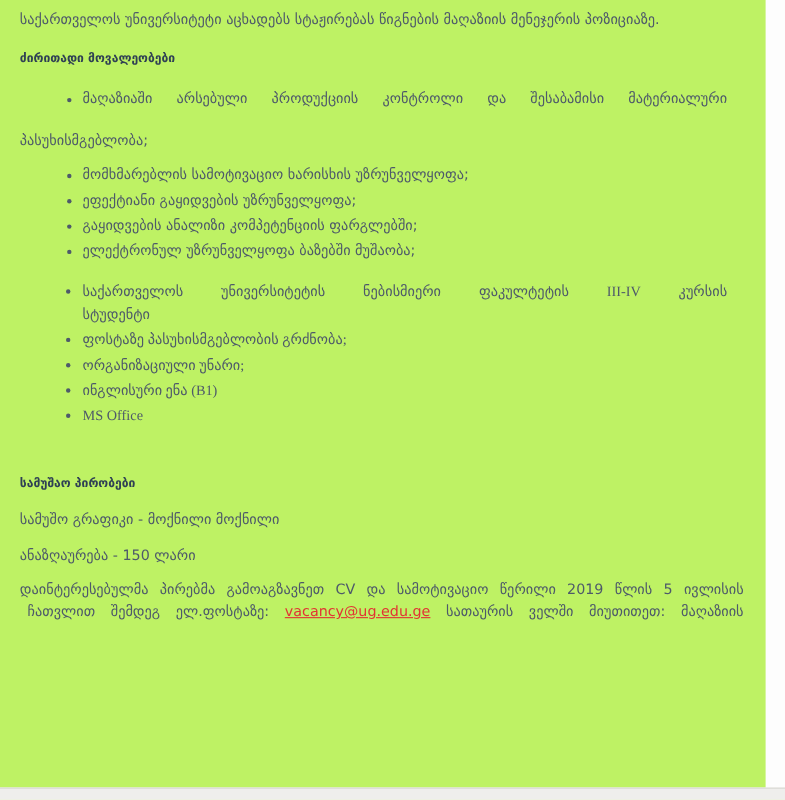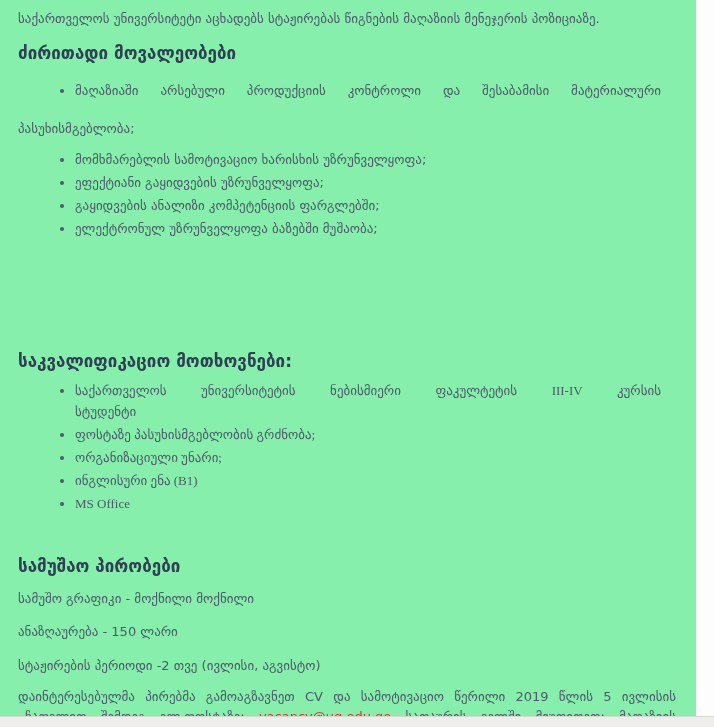--- a/index.html
+++ b/index.html
@@ -7,38 +7,38 @@
     width: 714px; height: 727px;
     position: relative;
     background: #fdfdfd;
     font-family: "DejaVu Sans", sans-serif;
     overflow: hidden;
   }
   .panel {
     position: absolute; left: 0; top: 0;
     width: 696px; height: 716px;
     box-sizing: border-box;
-    background: #86efac;
+    background: #bef264;
     padding: 9px 20px 0 18px;
     color: #4e5a6a;
     font-size: 13px;
     line-height: 20px;
   }
   .bottom-strip {
     position: absolute; left: 0; top: 716px;
     width: 714px; height: 11px;
     box-sizing: border-box;
     background: #efeeec;
     border-top: 1px solid #d8d8d3;
   }
   p { margin: 0; }
   .heading {
     font-weight: bold;
     color: #2f4054;
-    font-size: 17px;
+    font-size: 11px;
   }
   .h-resp { margin-top: 14px; }
   .h-qual { margin-top: 112px; }
   .h-cond { margin-top: 42px; }
   ul {
     margin: 15px; padding: 0 0 0 42px;
     list-style: disc outside;
   }
   li { margin: 0 0 2px 0; line-height: 21px; }
   .ul-first { margin-top: 17px; }
@@ -77,38 +77,36 @@
 
   <p class="cont-line">პასუხისმგებლობა;</p>
 
   <ul class="ul-resp">
     <li>მომხმარებლის სამოტივაციო ხარისხის უზრუნველყოფა;</li>
     <li>ეფექტიანი გაყიდვების უზრუნველყოფა;</li>
     <li>გაყიდვების ანალიზი კომპეტენციის ფარგლებში;</li>
     <li>ელექტრონულ უზრუნველყოფა ბაზებში მუშაობა;</li>
   </ul>
 
-  <p class="heading h-qual">საკვალიფიკაციო მოთხოვნები:</p>
 
   <ul class="ul-qual">
     <li>
       <div class="just">საქართველოს უნივერსიტეტის ნებისმიერი ფაკულტეტის III-IV კურსის</div>
       <div>სტუდენტი</div>
     </li>
     <li>ფოსტაზე პასუხისმგებლობის გრძნობა;</li>
     <li>ორგანიზაციული უნარი;</li>
     <li>ინგლისური ენა (B1)</li>
     <li>MS Office</li>
   </ul>
 
   <p class="heading h-cond">სამუშაო პირობები</p>
 
   <p class="p-schedule">სამუშო გრაფიკი - მოქნილი მოქნილი</p>
   <p class="p-salary">ანაზღაურება - 150 ლარი</p>
-  <p class="p-period">სტაჟირების პერიოდი -2 თვე (ივლისი, აგვისტო)</p>
 
   <div class="apply">
     <div class="just">დაინტერესებულმა პირებმა გამოაგზავნეთ CV და სამოტივაციო წერილი 2019 წლის 5 ივლისის</div>
     <div class="just line2">
       <span>ჩათვლით შემდეგ ელ.ფოსტაზე:</span>
       <a class="email-link">vacancy@ug.edu.ge</a>
       <span>სათაურის ველში მიუთითეთ:  მაღაზიის</span>
     </div>
   </div>
 

